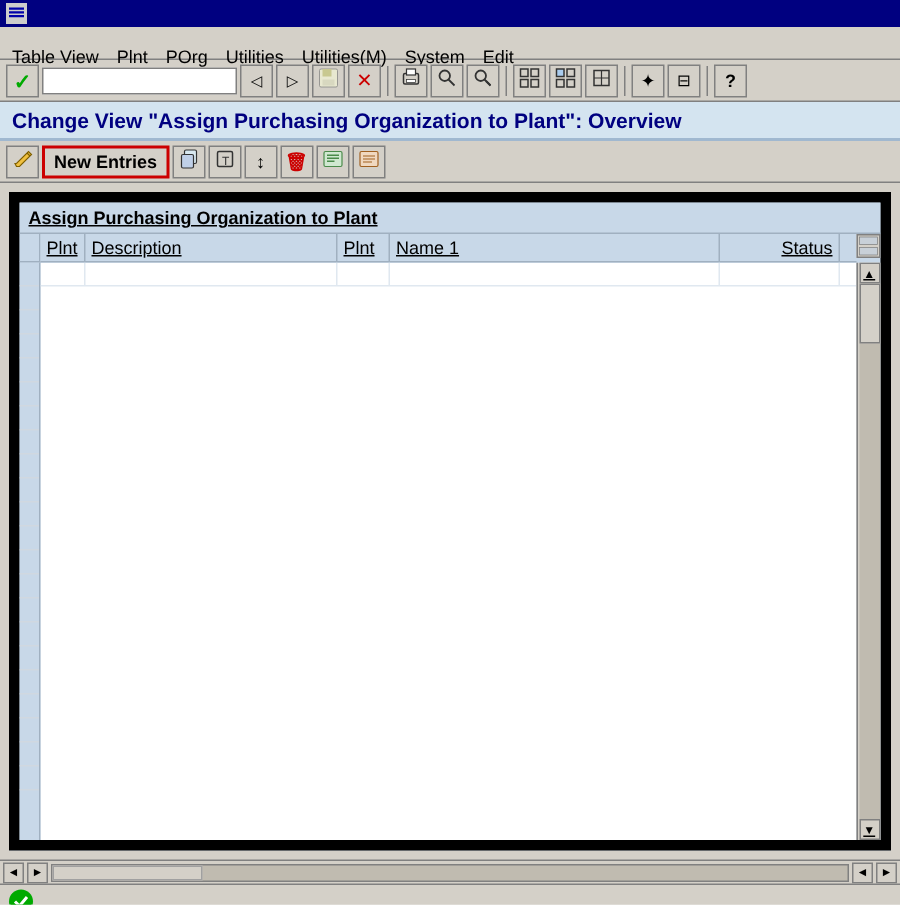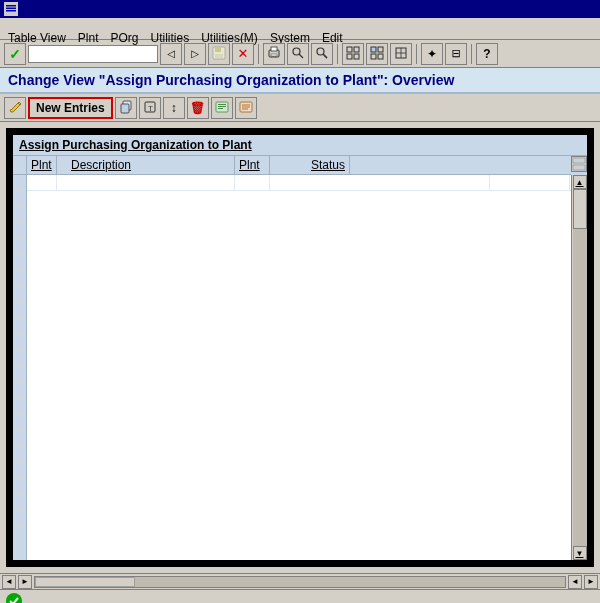--- a/index.html
+++ b/index.html
@@ -150,21 +150,21 @@
       border-bottom: 1px solid #a0b0c0;
       font-size: 12px;
     }
     .th-cell {
       padding: 2px 4px;
       border-right: 1px solid #a0b0c0;
       white-space: nowrap;
       font-size: 12px;
     }
     .col-porg { width: 30px; }
-    .col-desc { width: 168px; margin-left: 10px; }
+    .col-desc { width: 168px; }
     .col-plnt { width: 35px; }
     .col-name1 { width: 220px; }
     .col-status { width: 80px; text-align: right; }
 
     .row-numbers {
       width: 14px;
       background: #c8d8e8;
       border-right: 1px solid #a0b0c0;
       display: flex;
       flex-direction: column;
@@ -491,20 +491,21 @@
   <div class="table-section">
 
     <div class="table-title">Assign Purchasing Organization to Plant</div>
 
     <div style="display:flex; align-items:stretch;">
       <div style="width:14px; background:#c8d8e8; border-right:1px solid #a0b0c0; border-bottom:1px solid #a0b0c0;"></div>
       <div class="table-header" style="flex:1;">
         <div class="th-cell col-porg">Plnt</div>
         <div class="th-cell col-desc">Description</div>
         <div class="th-cell col-plnt">Plnt</div>
+        <div class="th-cell col-name1">Name 1</div>
         <div class="th-cell col-status">Status</div>
         <div style="flex:1;"></div>
       </div>
 
       <div class="corner-btn">
         <svg width="14" height="14" viewBox="0 0 14 14">
           <rect x="1" y="1" width="12" height="5" fill="#c8d0d8" stroke="#808080" stroke-width="0.5"></rect>
           <rect x="1" y="8" width="12" height="5" fill="#c8d0d8" stroke="#808080" stroke-width="0.5"></rect>
         </svg>
       </div>

